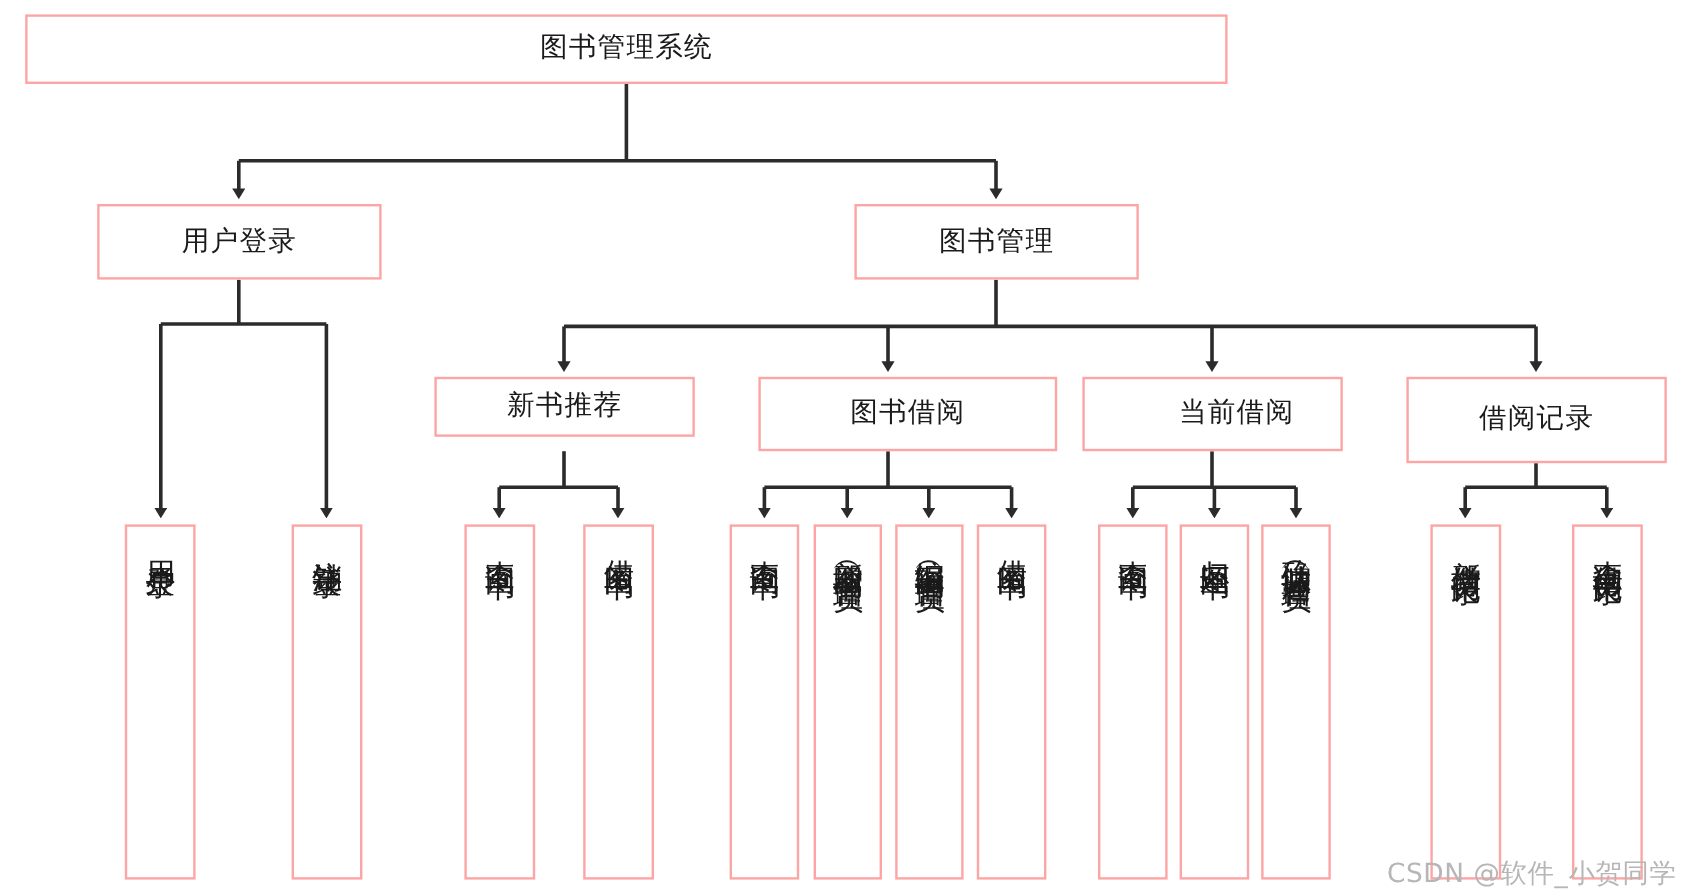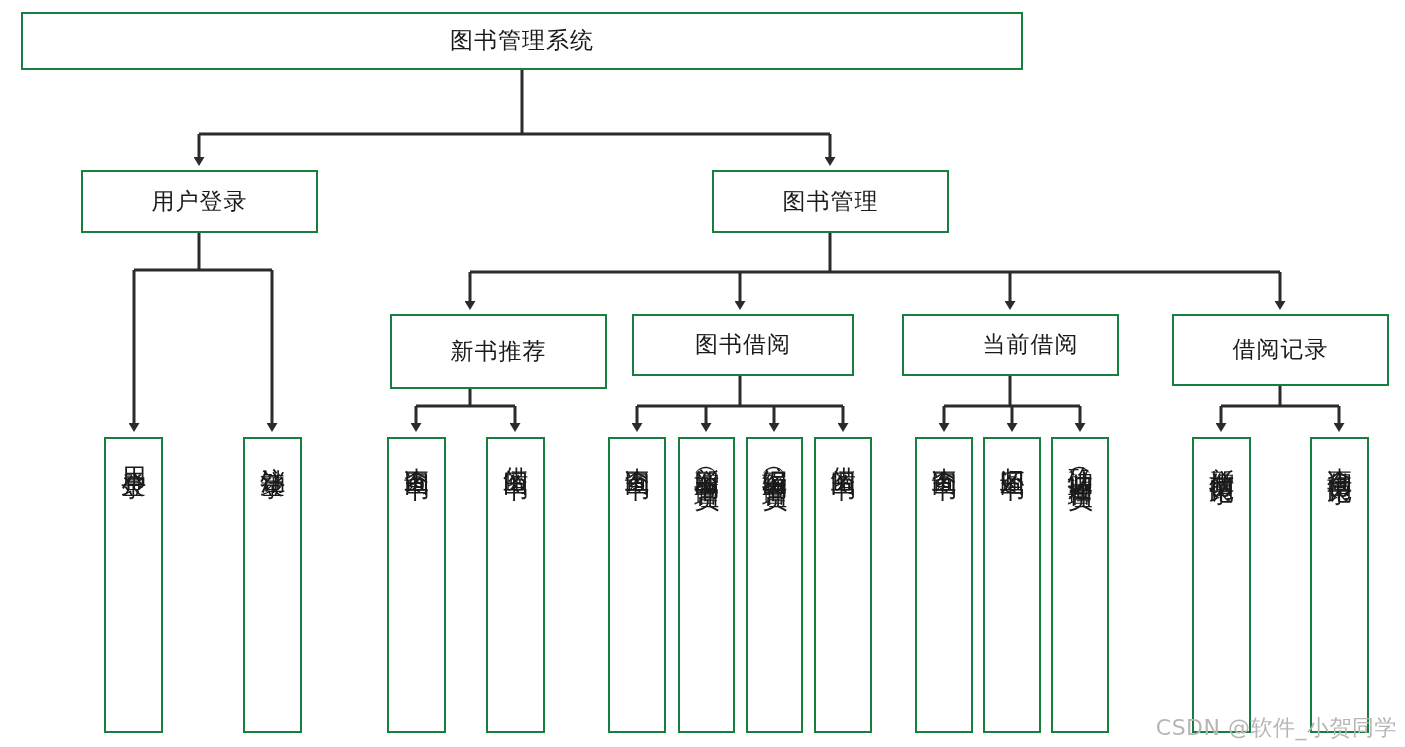--- a/index.html
+++ b/index.html
@@ -23,21 +23,21 @@
     left: 0;
     top: 0;
     width: 1405px;
     height: 747px;
     pointer-events: none;
   }
   .node {
     position: absolute;
     box-sizing: border-box;
     background: #ffffff;
-    border: 2px solid #15803d;
+    border: 2px solid #fca5a5;
     display: flex;
     align-items: center;
     justify-content: center;
     color: #1a1a1a;
   }
   .node .label {
     display: block;
     text-align: center;
     line-height: 1.18;
     white-space: nowrap;
@@ -131,24 +131,24 @@
     <span class="label">图书管理系统</span>
   </div>
 
   <div class="node h" style="left:81px; top:170px; width:237px; height:63px;">
     <span class="label">用户登录</span>
   </div>
   <div class="node h" style="left:712px; top:170px; width:237px; height:63px;">
     <span class="label">图书管理</span>
   </div>
 
-  <div class="node h" style="left:362px; top:314px; width:217px; height:75px;margin-left:28px;">
+  <div class="node h" style="left:362px; top:314px; width:217px; height:50px;">
     <span class="label">新书推荐</span>
   </div>
-  <div class="node h" style="left:632px; top:314px; width:222px; height:62px;">
+  <div class="node h" style="left:632px; top:314px; width:249px; height:62px;">
     <span class="label">图书借阅</span>
   </div>
   <div class="node h" style="left:902px; top:314px; width:217px; height:62px;padding-left:40px;">
     <span class="label">当前借阅</span>
   </div>
   <div class="node h" style="left:1172px; top:314px; width:217px; height:72px;">
     <span class="label">借阅记录</span>
   </div>
 
   <div class="node v" style="left:104px; top:437px; width:59px; height:296px;">

